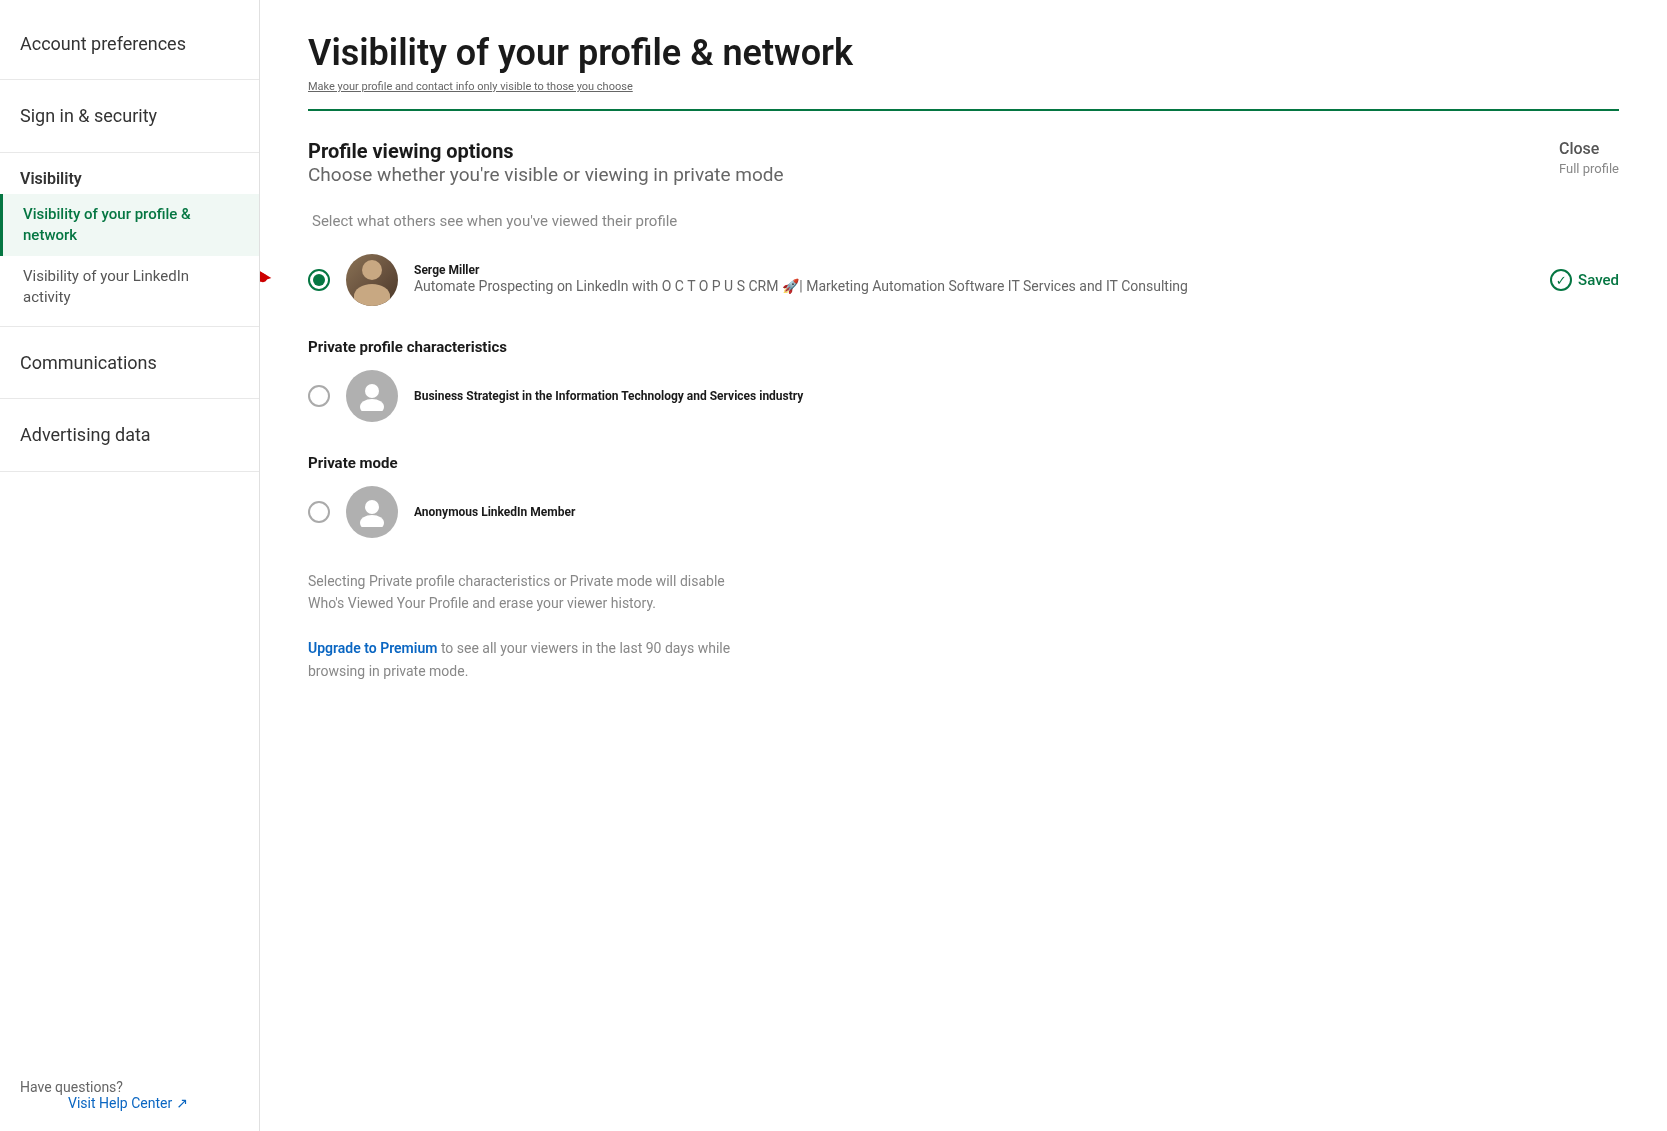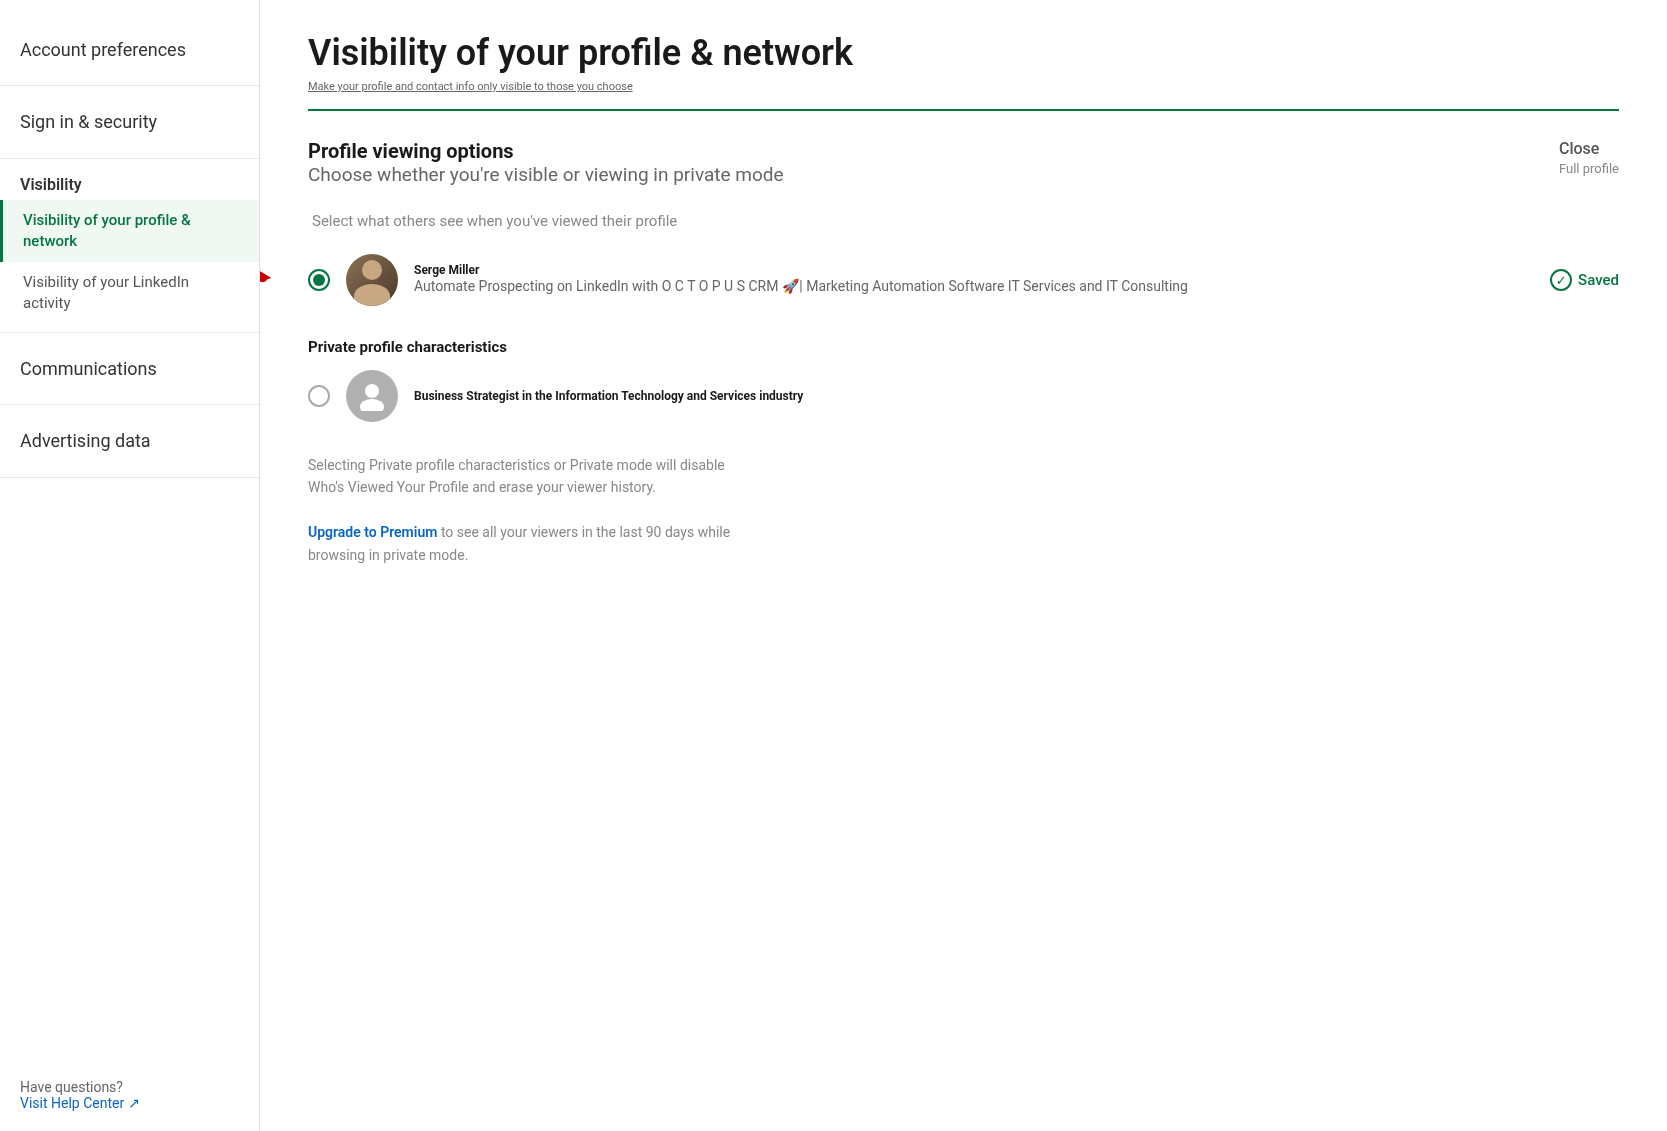--- a/index.html
+++ b/index.html
@@ -9,21 +9,21 @@
       display: flex;
       min-height: 100vh;
     }
 
     
     .sidebar {
       width: 260px;
       min-width: 260px;
       background: #fff;
       border-right: 1px solid #e0e0e0;
-      padding-top: 14px;
+      padding-top: 8px;
       display: flex;
       flex-direction: column;
     }
 
     .sidebar-nav-item {
       padding: 24px 20px;
       border-bottom: 1px solid #e8e8e8;
       cursor: pointer;
       font-size: 18px;
       color: #333;
@@ -59,20 +59,21 @@
       margin-top: auto;
       font-size: 14px;
       color: #666;
     }
     .sidebar-bottom a {
       color: #0a66c2;
       text-decoration: none;
       display: flex;
       align-items: center;
       gap: 4px;
+      margin-left: 48px;
     }
 
     .visibility-section {
       border-bottom: 1px solid #e8e8e8;
       padding-bottom: 8px;
     }
 
     
     .main-content {
       flex: 1;
@@ -381,20 +382,35 @@
           <circle cx="15" cy="10" r="7" fill="#fff"></circle>
           <ellipse cx="15" cy="26" rx="12" ry="8" fill="#fff"></ellipse>
         </svg>
       </div>
       <div class="option-info">
         <div class="option-name">Business Strategist in the Information Technology and Services industry</div>
       </div>
     </div>
   </div>
 
+  <div>
+    <div class="option-group-label">Private mode</div>
+    <div class="option-row">
+      <div class="radio-btn"></div>
+      <div class="avatar-placeholder">
+        <svg width="30" height="30" viewBox="0 0 30 30">
+          <circle cx="15" cy="10" r="7" fill="#fff"></circle>
+          <ellipse cx="15" cy="26" rx="12" ry="8" fill="#fff"></ellipse>
+        </svg>
+      </div>
+      <div class="option-info">
+        <div class="option-name">Anonymous LinkedIn Member</div>
+      </div>
+    </div>
+  </div>
 
   <div class="footer-note">
     <p>Selecting Private profile characteristics or Private mode will disable<br>Who's Viewed Your Profile and erase your viewer history.</p>
     <br>
     <p>
       <span class="upgrade-link">Upgrade to Premium</span>
       <span> to see all your viewers in the last 90 days while<br>browsing in private mode.</span>
     </p>
   </div>
 

